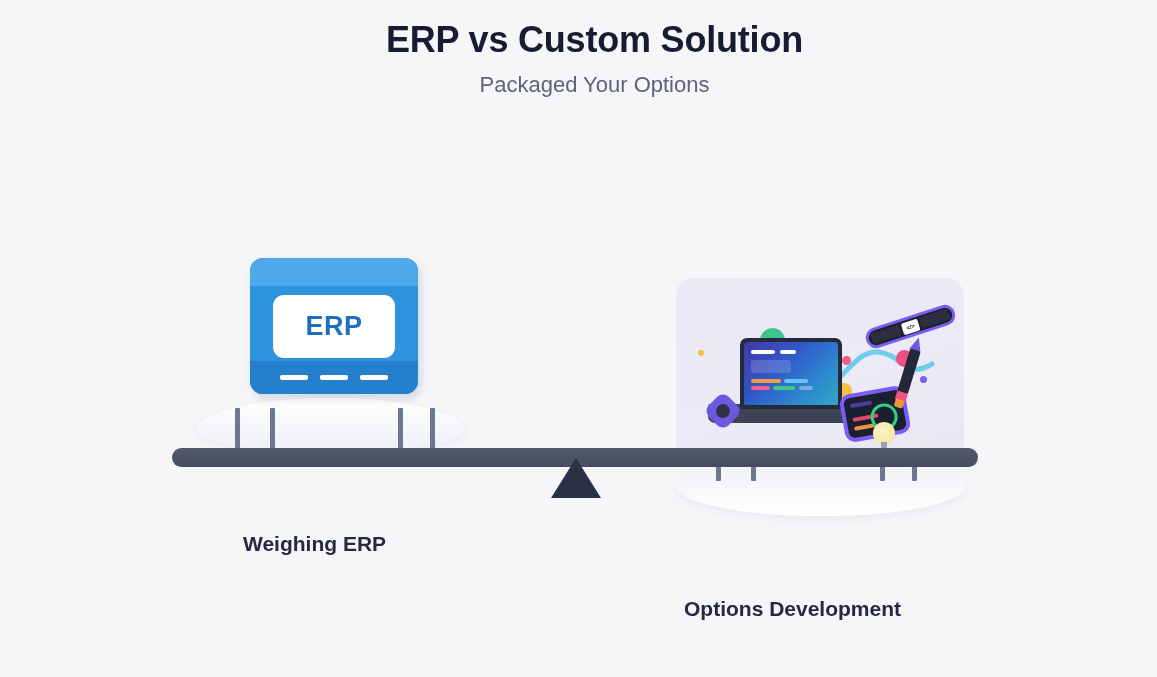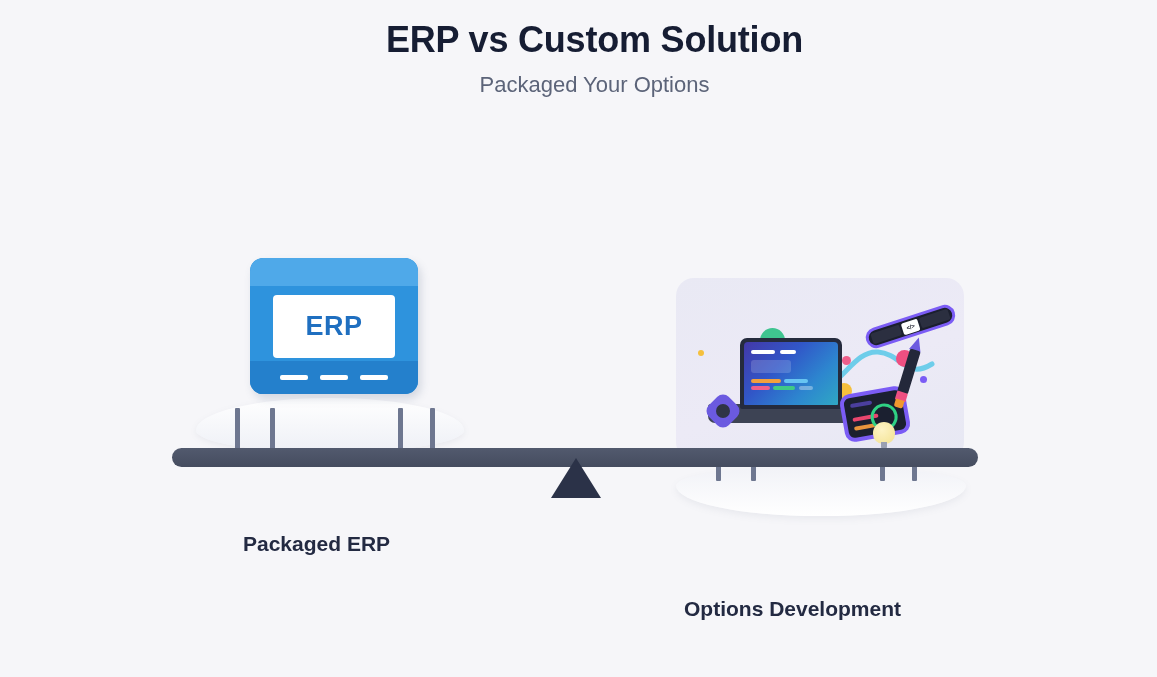--- a/index.html
+++ b/index.html
@@ -116,21 +116,21 @@
     background: #4fa9e9;
     border-radius: 13px 13px 0 0;
   }
   .erp-screen {
     position: absolute;
     left: 23px;
     top: 37px;
     width: 122px;
     height: 63px;
     background: #ffffff;
-    border-radius: 4px;
+    border-radius: 11px;
     display: flex;
     align-items: center;
     justify-content: center;
   }
   .erp-label {
     font-size: 27px;
     font-weight: bold;
     color: #1f6fc0;
     letter-spacing: 0.5px;
   }
@@ -509,16 +509,16 @@
 
     <div class="bulb">
       <span class="bulb-glass"></span>
       <span class="bulb-base"></span>
     </div>
   </div>
 
   <div class="beam"></div>
   <div class="fulcrum"></div>
 
-  <div class="label label-left">Packaged ERP</div>
+  <div class="label label-left">Weighing ERP</div>
   <div class="label label-right">Options Development</div>
 
 </div>
 
 </body></html>

